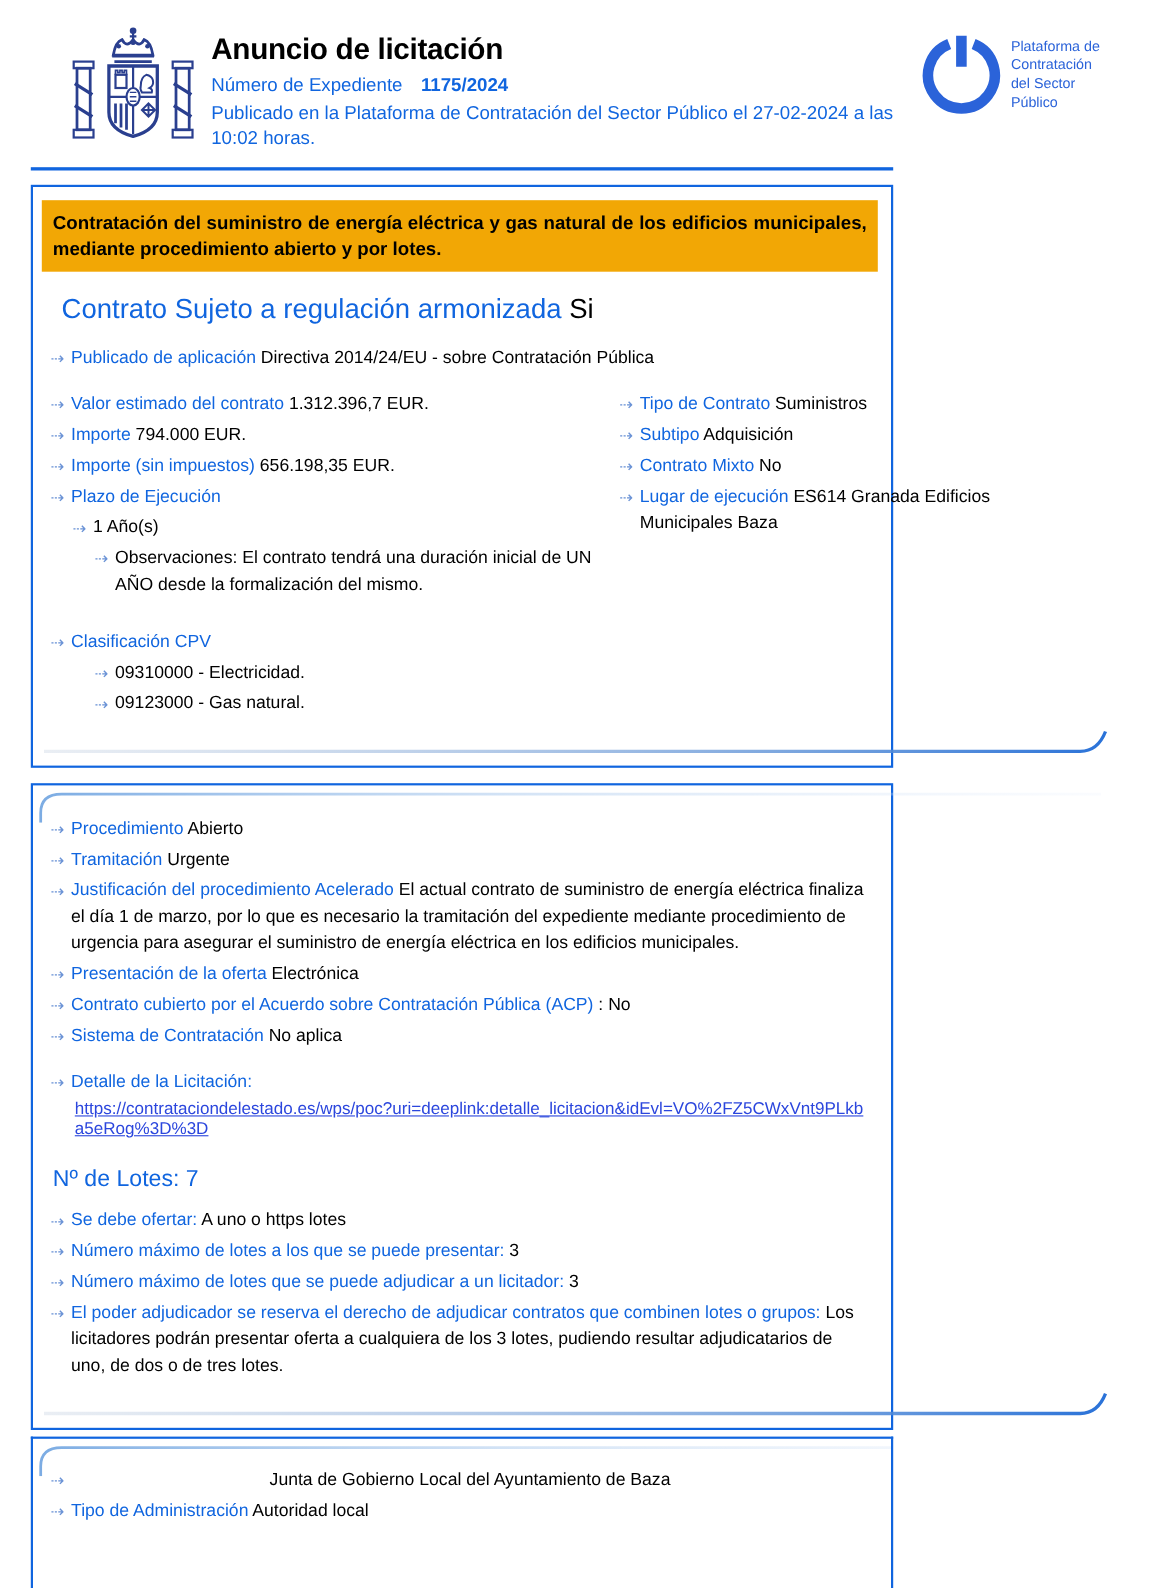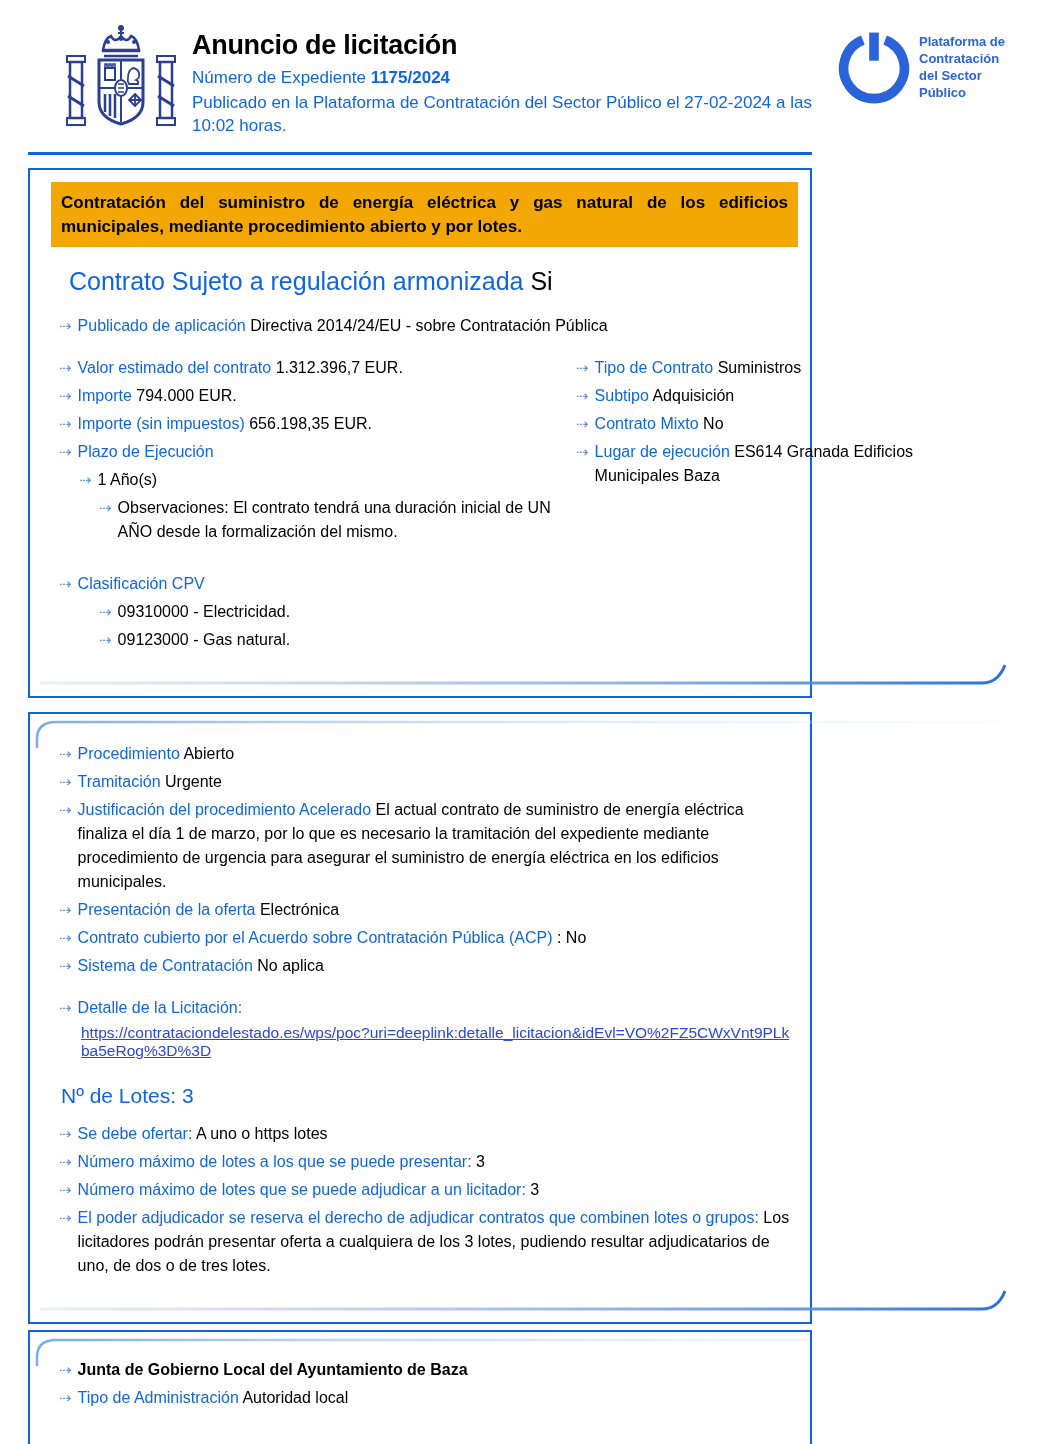--- a/index.html
+++ b/index.html
@@ -15,28 +15,28 @@
   html,body{width:1050px;height:1444px;overflow:hidden;background:#ffffff;
     font-family:"Liberation Sans","DejaVu Sans",sans-serif;color:var(--ink);}
   .page{width:840px;height:1444px;padding:20px 28px 0 28px;position:relative;}
 
   
   header{display:flex;align-items:flex-start;}
   .emblem{margin-left:34px;flex:0 0 auto;}
   .head-text{margin-left:12px;}
   h1{font-size:27px;font-weight:bold;color:#000;letter-spacing:-0.3px;margin-top:10px;}
   .exp-line{font-size:17px;color:var(--accent);margin-top:7px;}
-  .exp-line b{font-weight:bold;}
+  .exp-line b{font-weight:bold;margin-left:12px;}
   .pub-line{font-size:17px;color:var(--accent);margin-top:4px;width:645px;line-height:1.35;}
   .logo{margin-left:auto;display:flex;align-items:flex-start;margin-top:8px;flex:0 0 auto;}
-  .logo-text{margin-left:8px;margin-top:6px;font-size:13px;line-height:1.3;font-weight:bold;color:var(--logo);}
+  .logo-text{margin-left:8px;margin-top:6px;font-size:13px;line-height:1.3;font-weight:normal;color:var(--logo);}
   .rule{height:3px;background:var(--accent);margin-top:14px;}
 
   
-  .box{border:2px solid var(--accent);position:relative;padding:6px 20px 40px 29px;}
+  .box{border:2px solid var(--accent);position:relative;padding:6px 20px 40px 16px;}
   .box1{margin-top:13px;min-height:466px;}
   .box2{margin-top:14px;min-height:516px;}
   .box3{margin-top:6px;border-bottom:none;height:262px;padding-bottom:0;overflow:hidden;}
   .swoosh-top{position:absolute;top:4px;left:5px;pointer-events:none;}
   .swoosh-bottom{position:absolute;bottom:8px;left:8px;pointer-events:none;}
 
   .banner{background:var(--banner);color:#000;font-weight:bold;font-size:17px;
     line-height:1.4;text-align:justify;padding:9px 10px;margin:6px -8px 0 -8px;}
 
   h2{font-size:25px;font-weight:400;color:var(--accent);margin-top:20px;margin-left:10px;}
@@ -44,21 +44,21 @@
   h3{font-size:21px;font-weight:400;color:var(--accent);margin:24px 0 14px 2px;}
 
   .item{display:flex;align-items:flex-start;margin:4px 0;font-size:16px;line-height:1.5;}
   .item .txt{flex:1;}
   .arrow{flex:0 0 auto;color:var(--arrow);font-size:15px;margin-right:6px;margin-top:1px;
     font-family:"DejaVu Sans",sans-serif;}
   .lvl2{margin-left:20px;}
   .lvl3{margin-left:40px;}
   .lbl{color:var(--accent);}
   .val{color:#000;}
-  .bold-val{color:#000;font-weight:bold;}
+  .bold-val{color:#000;font-weight:normal;text-align:center;}
 
   .cols{display:flex;margin-top:14px;}
   .col-left{width:517px;flex:0 0 auto;}
   .col-right{flex:1;}
   .obs-wrap{width:410px;}
   .lugar-wrap{width:395px;}
 
   a.link{color:var(--link);text-decoration:underline;font-size:15.5px;word-break:break-all;text-align:right;}
   .detalle{margin-top:18px;}
   .url-line{margin-left:22px;margin-top:2px;}
@@ -271,21 +271,21 @@
     </div>
 
     <div class="item detalle">
       <span class="arrow">⇢</span>
       <span class="txt lbl">Detalle de la Licitación:</span>
     </div>
     <div class="url-line">
       <a class="link" href="#">https://contrataciondelestado.es/wps/poc?uri=deeplink:detalle_licitacion&amp;idEvl=VO%2FZ5CWxVnt9PLkba5eRog%3D%3D</a>
     </div>
 
-    <h3>Nº de Lotes: 3</h3>
+    <h3>Nº de Lotes: 7</h3>
 
     <div class="item">
       <span class="arrow">⇢</span>
       <span class="txt"><span class="lbl">Se debe ofertar:</span>
       <span class="val">A uno o https lotes</span></span>
     </div>
     <div class="item">
       <span class="arrow">⇢</span>
       <span class="txt"><span class="lbl">Número máximo de lotes a los que se puede presentar:</span>
       <span class="val">3</span></span>

